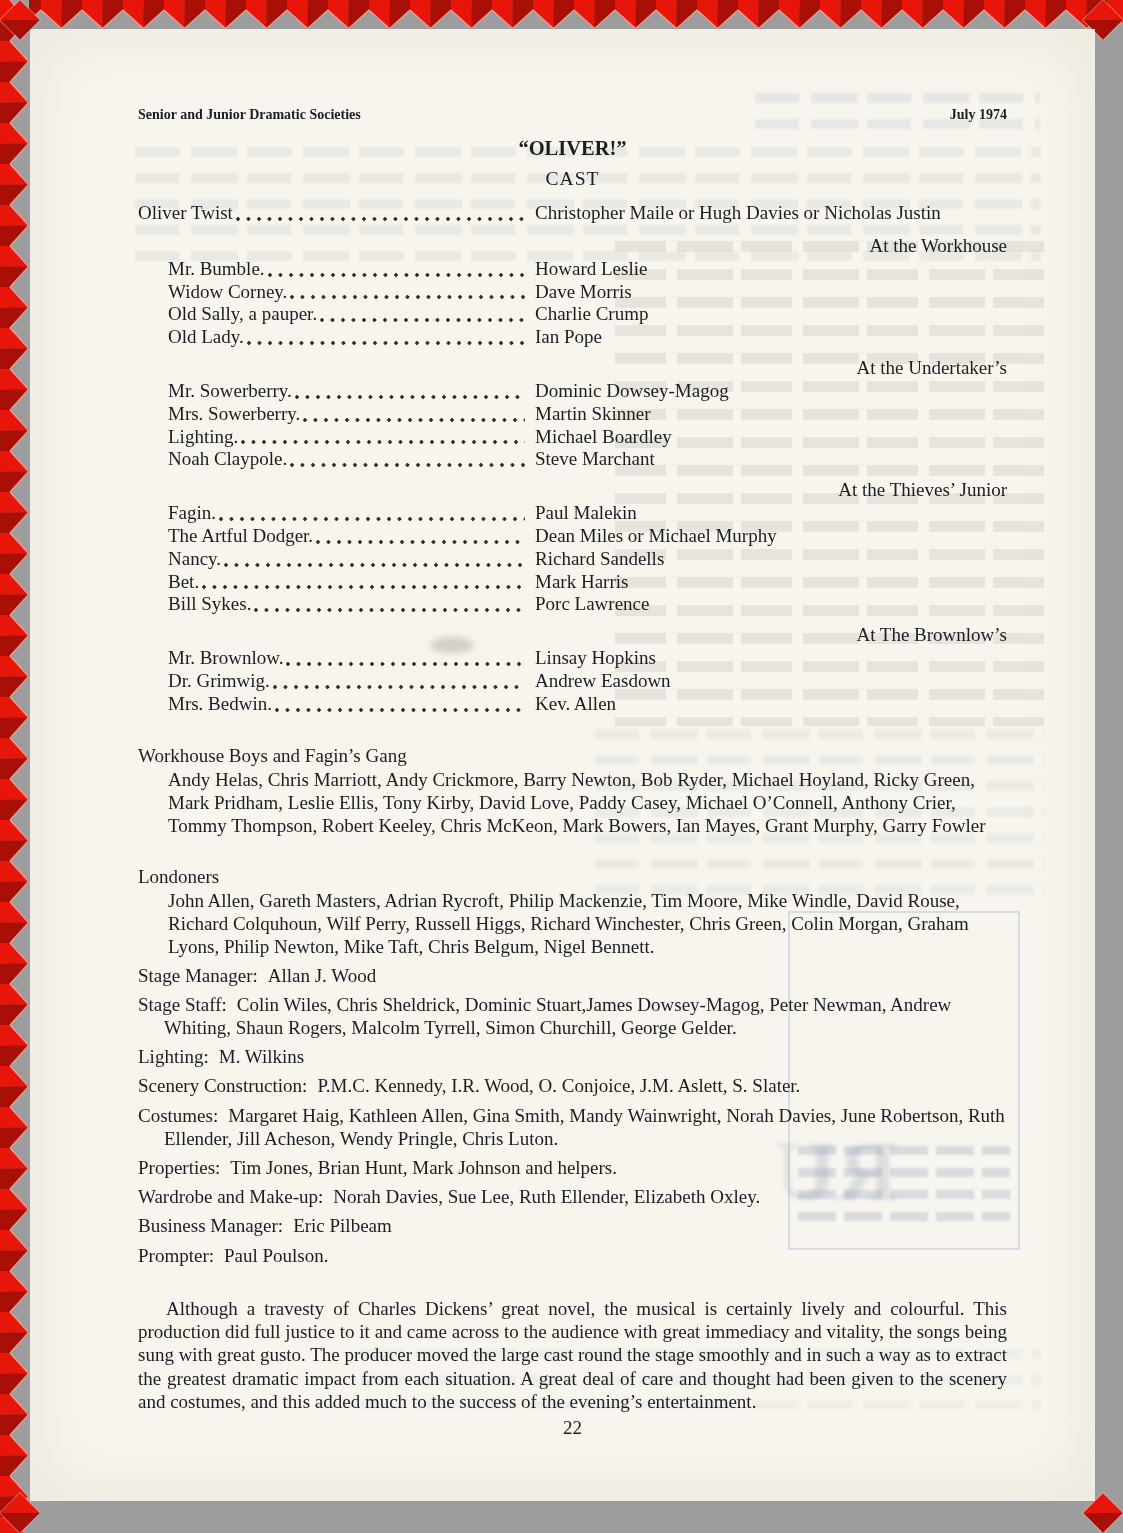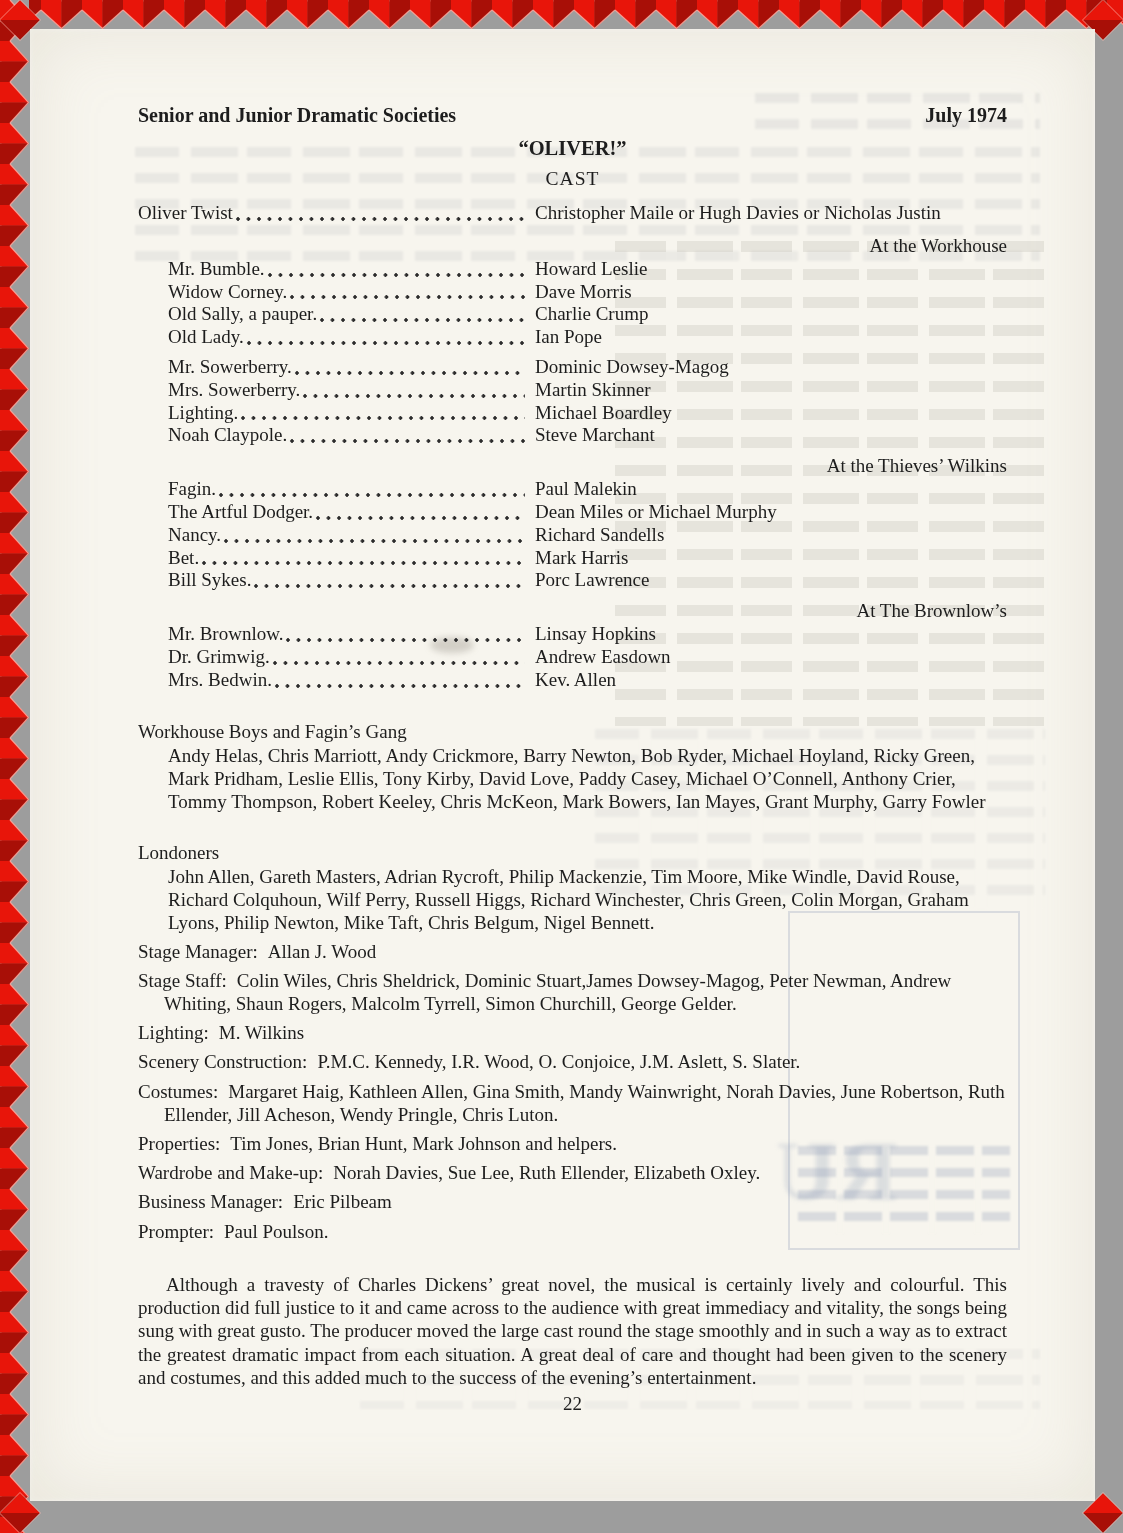--- a/index.html
+++ b/index.html
@@ -65,21 +65,21 @@
     left:742px;top:1088px;width:130px;height:110px;
     font-weight:bold;font-size:84px;line-height:110px;text-align:center;
     color:rgba(125,140,175,.22);transform:scaleX(-1);filter:blur(2.2px);
     font-family:"Liberation Serif",serif;
   }
   .smudge{
     left:400px;top:608px;width:44px;height:16px;border-radius:50%;
     background:rgba(120,112,100,.28);filter:blur(3px);
   }
   
-  .header-row{display:flex;justify-content:space-between;font-weight:bold;font-size:20px;line-height:24px;}
+  .header-row{display:flex;justify-content:space-between;font-weight:bold;font-size:14px;line-height:24px;}
   .title{text-align:center;font-weight:bold;font-size:20.5px;margin-top:9px;line-height:25px;}
   .subtitle{text-align:center;font-size:19.5px;margin-top:6px;line-height:24px;letter-spacing:1px;}
   .cast{margin-top:11px;}
   .cast-row{display:flex;line-height:22.8px;}
   .cast-row.principal{margin-bottom:9px;}
   .role-cell{width:397px;flex:0 0 auto;display:flex;}
   .role{white-space:nowrap;}
   .indent{padding-left:30px;}
   .leader{
     flex:1;align-self:flex-end;height:6px;margin:0 10px 3px 2px;
@@ -213,20 +213,21 @@
         <div class="cast-row">
             <span class="role-cell">
               <span class="role indent">Old Lady.</span>
               <span class="leader"></span>
             </span>
             <span class="name">Ian Pope</span>
           </div>
       </div>
 
       <div class="section">
+        <div class="section-heading">At the Undertaker’s</div>
         <div class="cast-row">
             <span class="role-cell">
               <span class="role indent">Mr. Sowerberry.</span>
               <span class="leader"></span>
             </span>
             <span class="name">Dominic Dowsey-Magog</span>
           </div>
         <div class="cast-row">
             <span class="role-cell">
               <span class="role indent">Mrs. Sowerberry.</span>
@@ -244,21 +245,21 @@
         <div class="cast-row">
             <span class="role-cell">
               <span class="role indent">Noah Claypole.</span>
               <span class="leader"></span>
             </span>
             <span class="name">Steve Marchant</span>
           </div>
       </div>
 
       <div class="section">
-        <div class="section-heading">At the Thieves’ Wilkins</div>
+        <div class="section-heading">At the Thieves’ Junior</div>
         <div class="cast-row">
             <span class="role-cell">
               <span class="role indent">Fagin.</span>
               <span class="leader"></span>
             </span>
             <span class="name">Paul Malekin</span>
           </div>
         <div class="cast-row">
             <span class="role-cell">
               <span class="role indent">The Artful Dodger.</span>

